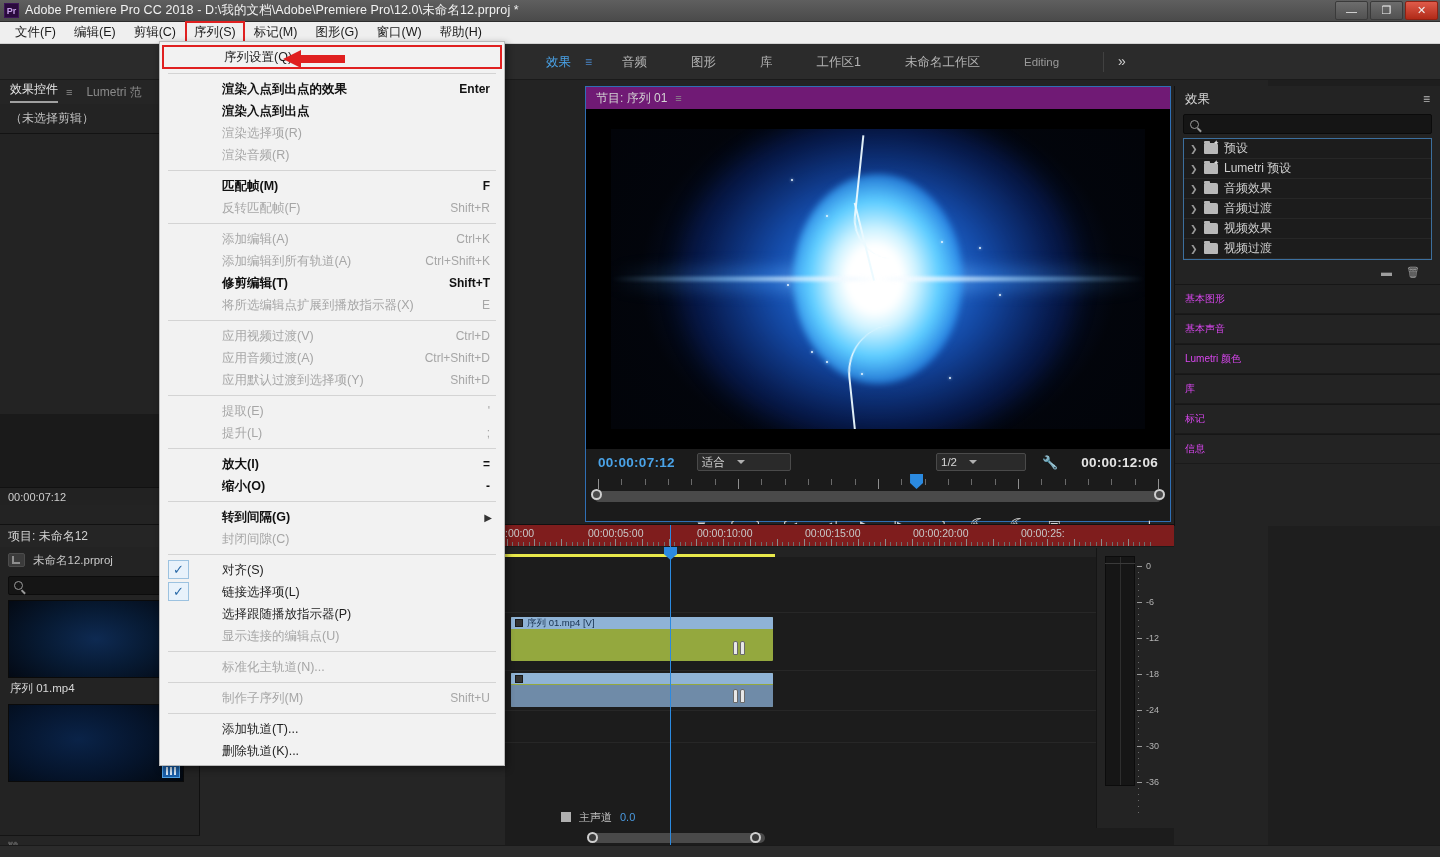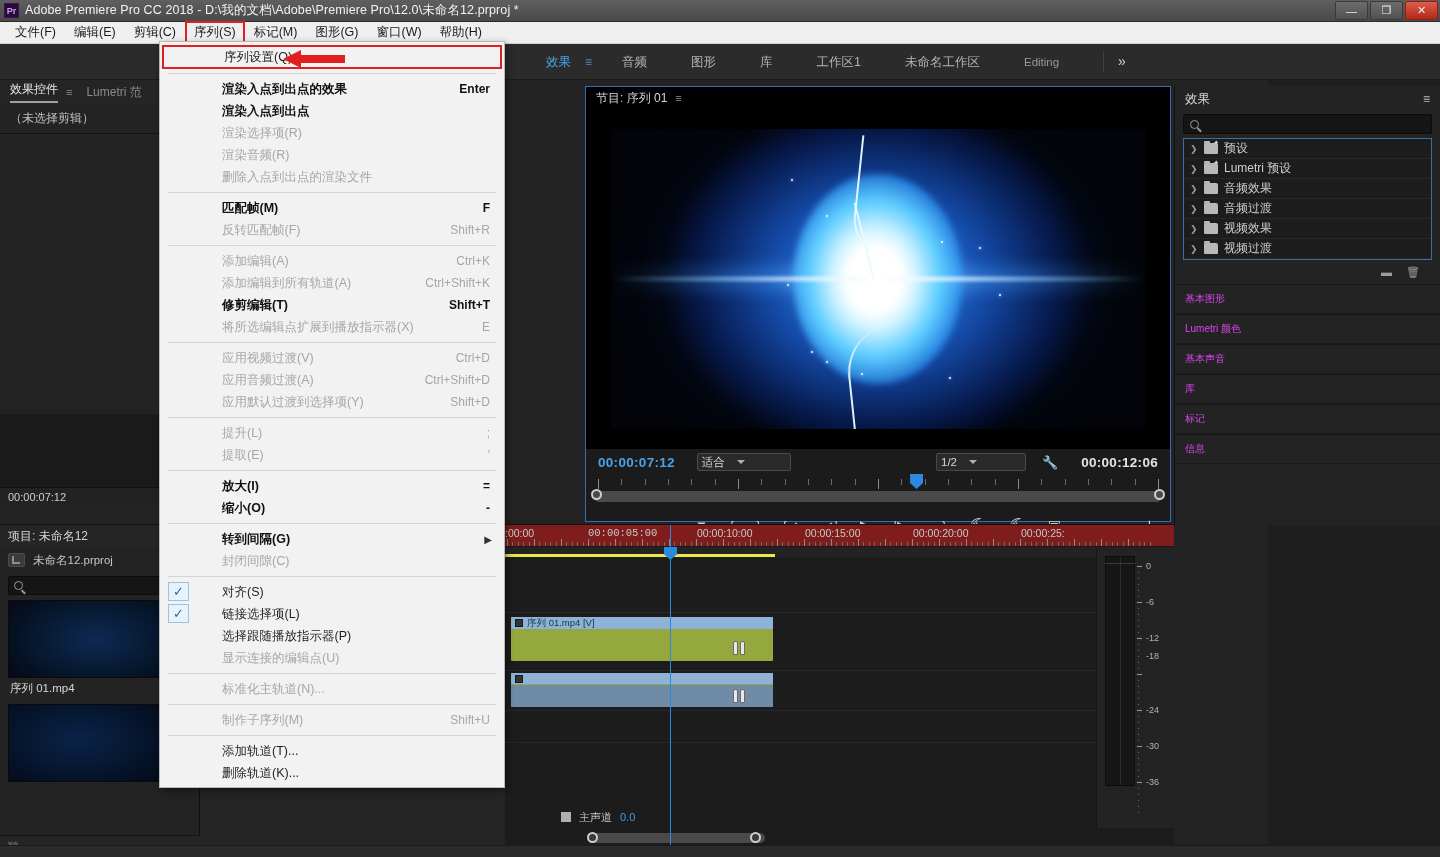--- a/index.html
+++ b/index.html
@@ -125,21 +125,21 @@
     position:absolute; left:0; bottom:0; width:200px; height:22px; background:#252525;
     border-top:1px solid #141414; display:flex; align-items:center; padding-left:6px; gap:9px;
   }
   .pf-ico { width:14px; height:12px; color:#9a9a9a; font-size:11px; }
 
   
   .monitor {
     position:absolute; left:585px; top:86px; width:586px; height:436px;
     background:#1b1b1b; border:1px solid #2f6fb5;
   }
-  .mon-tabbar { height:22px; background:#000000; display:flex; align-items:center; padding-left:10px; gap:8px; }
+  .mon-tabbar { height:22px; background:#701a75; display:flex; align-items:center; padding-left:10px; gap:8px; }
   .mon-tab { font-size:12px; color:#d4d4d4; }
   .mon-ham { font-size:11px; color:#8f8f8f; }
   .mon-stage {
     position:relative; height:340px; background:#000;
     display:flex; align-items:center; justify-content:center;
   }
   .mon-video {
     width:534px; height:300px; position:relative; overflow:hidden;
     background:#020409;
   }
@@ -560,24 +560,24 @@
       </div>
     <div class="fx-tools">
       <div class="fx-tool">▬</div>
       <div class="fx-tool">🗑</div>
     </div>
     <div id="rpsections">
         <div class="rp-section">
           <span>基本图形</span>
         </div>
         <div class="rp-section">
+          <span>基本声音</span>
+        </div>
+        <div class="rp-section">
           <span>Lumetri 颜色</span>
-        </div>
-        <div class="rp-section">
-          <span>基本声音</span>
         </div>
         <div class="rp-section">
           <span>库</span>
         </div>
         <div class="rp-section">
           <span>标记</span>
         </div>
         <div class="rp-section">
           <span>信息</span>
         </div>
@@ -585,21 +585,21 @@
   </div>
 
   <div class="timeline">
     <div class="tl-headers">
       <div class="tl-tabbar"></div>
     </div>
     <div class="tl-body">
       <div class="tl-ruler">
         <div id="rulerlabels">
             <div class="rl" style="left: 0px;">:00:00</div>
-            <div class="rl" style="left: 83px; font-family: Liberation Mono, monospace;">00:00:05:00</div>
+            <div class="rl" style="left: 83px;">00:00:05:00</div>
             <div class="rl" style="left: 192px;">00:00:10:00</div>
             <div class="rl" style="left: 300px;">00:00:15:00</div>
             <div class="rl" style="left: 408px;">00:00:20:00</div>
             <div class="rl" style="left: 516px;">00:00:25:</div>
           </div>
         <div class="tl-tickrow" id="ruler-ticks">
             <div class="ttick maj" style="left: 2px;"></div>
             <div class="ttick" style="left: 7.4px;"></div>
             <div class="ttick" style="left: 12.8px;"></div>
             <div class="ttick" style="left: 18.2px;"></div>
@@ -792,21 +792,21 @@
         <div class="ms-dot" style="top: 70px;"></div>
         <div class="ms-dot" style="top: 76px;"></div>
         <div class="ms-tick" style="top: 82px;"></div>
         <div class="ms-lbl" style="top: 82px;">-12</div>
         <div class="ms-dot" style="top: 88px;"></div>
         <div class="ms-dot" style="top: 94px;"></div>
         <div class="ms-dot" style="top: 100px;"></div>
         <div class="ms-dot" style="top: 106px;"></div>
         <div class="ms-dot" style="top: 112px;"></div>
         <div class="ms-tick" style="top: 118px;"></div>
-        <div class="ms-lbl" style="top: 100px;">-18</div>
+        <div class="ms-lbl" style="top: 118px;">-18</div>
         <div class="ms-dot" style="top: 124px;"></div>
         <div class="ms-dot" style="top: 130px;"></div>
         <div class="ms-dot" style="top: 136px;"></div>
         <div class="ms-dot" style="top: 142px;"></div>
         <div class="ms-dot" style="top: 148px;"></div>
         <div class="ms-tick" style="top: 154px;"></div>
         <div class="ms-lbl" style="top: 154px;">-24</div>
         <div class="ms-dot" style="top: 160px;"></div>
         <div class="ms-dot" style="top: 166px;"></div>
         <div class="ms-dot" style="top: 172px;"></div>
@@ -842,23 +842,20 @@
       </div>
       <div class="dd-item bold">
         <div class="dd-label">渲染入点到出点</div>
       </div>
       <div class="dd-item dim">
         <div class="dd-label">渲染选择项(R)</div>
       </div>
       <div class="dd-item dim">
         <div class="dd-label">渲染音频(R)</div>
       </div>
-      <div class="dd-item dim">
-        <div class="dd-label">删除入点到出点的渲染文件</div>
-      </div>
       <div class="dd-sep"></div>
       <div class="dd-item bold">
         <div class="dd-label">匹配帧(M)</div>
         <div class="dd-short">F</div>
       </div>
       <div class="dd-item dim">
         <div class="dd-label">反转匹配帧(F)</div>
         <div class="dd-short">Shift+R</div>
       </div>
       <div class="dd-sep"></div>
@@ -886,26 +883,26 @@
       <div class="dd-item dim">
         <div class="dd-label">应用音频过渡(A)</div>
         <div class="dd-short">Ctrl+Shift+D</div>
       </div>
       <div class="dd-item dim">
         <div class="dd-label">应用默认过渡到选择项(Y)</div>
         <div class="dd-short">Shift+D</div>
       </div>
       <div class="dd-sep"></div>
       <div class="dd-item dim">
+        <div class="dd-label">提取(E)</div>
+        <div class="dd-short">'</div>
+      </div>
+      <div class="dd-item dim">
         <div class="dd-label">提升(L)</div>
         <div class="dd-short">;</div>
-      </div>
-      <div class="dd-item dim">
-        <div class="dd-label">提取(E)</div>
-        <div class="dd-short">'</div>
       </div>
       <div class="dd-sep"></div>
       <div class="dd-item bold">
         <div class="dd-label">放大(I)</div>
         <div class="dd-short">=</div>
       </div>
       <div class="dd-item bold">
         <div class="dd-label">缩小(O)</div>
         <div class="dd-short">-</div>
       </div>

